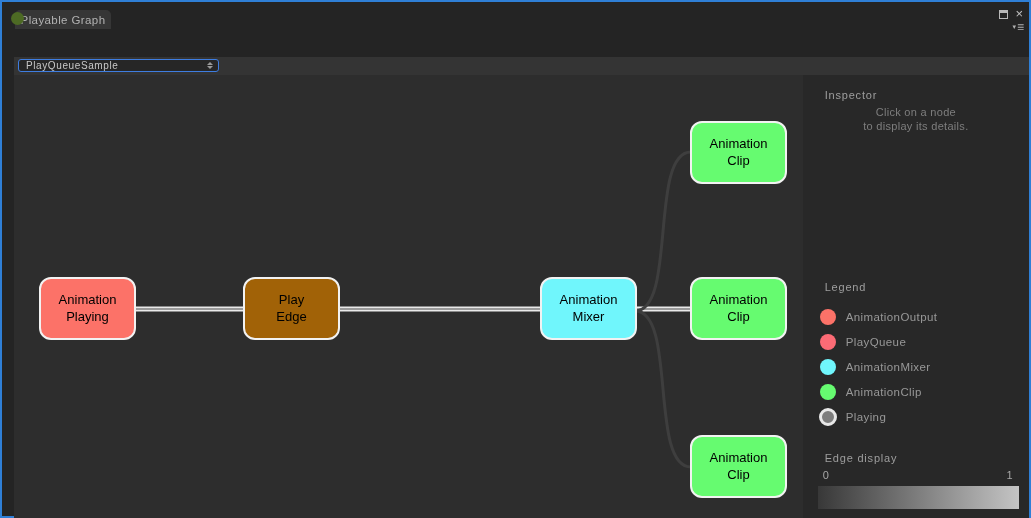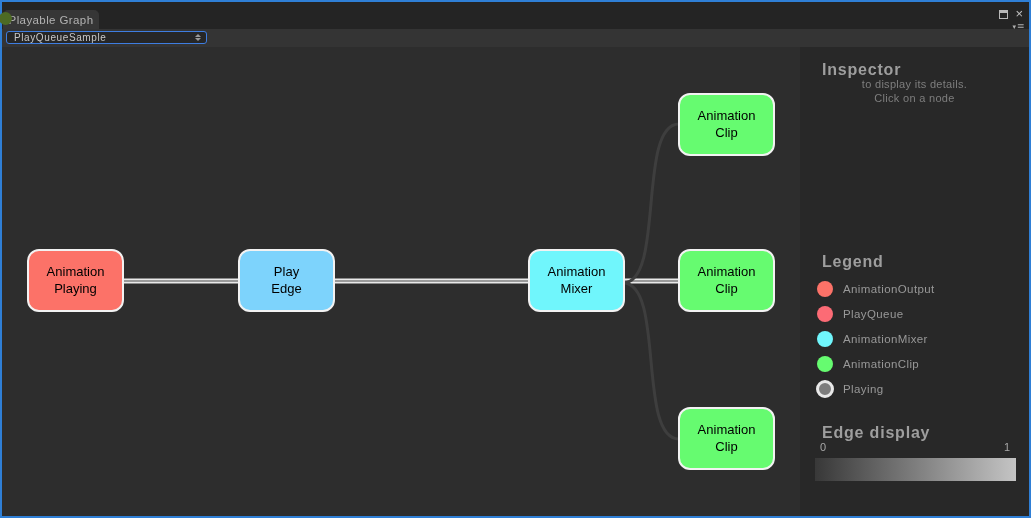--- a/index.html
+++ b/index.html
@@ -3,20 +3,21 @@
 <meta charset="utf-8">
 <style>
   * { box-sizing: border-box; margin: 0; padding: 0; }
   html, body { width: 1031px; height: 518px; overflow: hidden; background: #1a1a1a; }
   body { font-family: "Liberation Sans", "DejaVu Sans", sans-serif; }
 
   .window {
     position: relative; width: 1031px; height: 518px;
     border: 2px solid var(--window_border);
     background: var(--tabstrip_bg);
+    padding-left: 12px;
   }
 
   
   .tabstrip { position: relative; height: 27px; background: var(--tabstrip_bg); }
   .tab {
     position: absolute; left: 1px; bottom: 0; height: 19px; width: 96px;
     background: var(--tab_bg); border-radius: 5px 5px 0 0;
     display: flex; align-items: center; justify-content: center;
     color: #b2b2b2; font-size: 11.5px; letter-spacing: 0.4px;
   }
@@ -31,21 +32,21 @@
   .maximize-box { display: inline-block; width: 9px; height: 9px; border: 1px solid #b8b8b8; border-top: 3px solid #b8b8b8; }
   .close-x { font-size: 13px; line-height: 10px; color: #c0c0c0; cursor: default; }
   .tab-menu {
     position: absolute; right: 5px; top: 21px; color: #b0b0b0; font-size: 9px;
     display: flex; align-items: center; gap: 1px; line-height: 8px;
   }
   .tab-menu .tri { font-size: 7px; }
   .tab-menu .lines { font-size: 12px; letter-spacing: 0; }
 
   
-  .toolbar { position: relative; height: 18px; background: var(--toolbar_bg); }
+  .toolbar { position: relative; height: 18px; background: var(--toolbar_bg); margin-top: 28px; }
   .dropdown {
     position: absolute; left: 4px; top: 2px; width: 201px; height: 13px;
     background: #262626; border: 1px solid var(--focus_blue); border-radius: 3px;
     display: flex; align-items: center; color: #c8c8c8; font-size: 10px;
     padding: 0 5px 0 7px; letter-spacing: 0.6px;
   }
   .dd-arrows { margin-left: auto; display: flex; flex-direction: column; align-items: center; gap: 1px; }
   .dd-arrows i { display: block; width: 0; height: 0; border-left: 3px solid transparent; border-right: 3px solid transparent; }
   .dd-arrows .up { border-bottom: 3px solid #9a9a9a; }
   .dd-arrows .down { border-top: 3px solid #9a9a9a; }
@@ -57,21 +58,21 @@
   .node {
     position: absolute; width: 97px; height: 63px;
     border: 2px solid var(--node_border); border-radius: 12px;
     display: flex; flex-direction: column; align-items: center; justify-content: center;
     color: var(--node_text); font-size: 13px; line-height: 16.5px; text-align: center;
     z-index: 2; cursor: pointer;
   }
 
   
   .sidebar { position: relative; width: 229px; height: 469px; background: var(--sidebar_bg); }
-  .panel-title { position: absolute; left: 22px; font-size: 16px; font-weight: bold; color: var(--heading_text); letter-spacing: 0.8px; }
+  .panel-title { position: absolute; left: 22px; font-size: 11px; font-weight: normal; color: var(--heading_text); letter-spacing: 0.8px; }
   .inspector-title { top: 14px; }
   .hint { position: absolute; top: 31px; left: 0; width: 100%; text-align: center; color: var(--body_text); font-size: 11px; line-height: 13.5px; letter-spacing: 0.3px; }
   .legend-title { top: 206px; }
   .legend-items { position: absolute; top: 229px; left: 17px; }
   .legend-row { display: flex; align-items: center; height: 25px; }
   .legend-dot { width: 16px; height: 16px; border-radius: 50%; flex: 0 0 16px; }
   .legend-dot.ring { width: 18px; height: 18px; flex-basis: 18px; border: 3px solid #e8e8e8; margin: -1px; }
   .legend-label { margin-left: 10px; color: #989898; font-size: 11.5px; letter-spacing: 0.4px; }
   .ew-title { top: 377px; }
   .ew-scale { position: absolute; top: 394px; left: 15px; width: 201px; display: flex; justify-content: space-between; padding: 0 6px 0 5px; color: #a8a8a8; font-size: 11px; }
@@ -119,21 +120,21 @@
           <path d="M 574 234 L 724 234" stroke="#E9E9E9" stroke-width="5" fill="none"></path>
           <path d="M 574 234 L 724 234" stroke="#9A9A9A" stroke-width="2" fill="none"></path>
           <path d="M 621 236 C 663 236, 635 77, 677 77" stroke="#3E3E3E" stroke-width="3" fill="none"></path>
           <path d="M 621 236 C 663 236, 635 392, 677 392" stroke="#3E3E3E" stroke-width="3" fill="none"></path>
         </svg>
 
     <div class="node" style="left: 25px; top: 202px; background: rgb(252, 114, 104);">
           <div>Animation</div>
           <div>Playing</div>
         </div>
-        <div class="node" style="left: 236px; top: 202px; background: #7dd3fc;">
+        <div class="node" style="left: 229px; top: 202px; background: #a16207;">
           <div>Play</div>
           <div>Edge</div>
         </div>
         <div class="node" style="left: 526px; top: 202px; background: rgb(112, 246, 252);">
           <div>Animation</div>
           <div>Mixer</div>
         </div>
         <div class="node" style="left: 676px; top: 46px; background: rgb(102, 251, 112);">
           <div>Animation</div>
           <div>Clip</div>
@@ -144,22 +145,22 @@
         </div>
         <div class="node" style="left: 676px; top: 360px; background: rgb(102, 251, 112);">
           <div>Animation</div>
           <div>Clip</div>
         </div>
       </div>
 
     <div class="sidebar">
       <div class="panel-title inspector-title">Inspector</div>
       <div class="hint">
+        <div>Click on a node</div>
         <div>to display its details.</div>
-        <div>Click on a node</div>
       </div>
 
       <div class="panel-title legend-title">Legend</div>
       <div class="legend-items" id="legend-items">
           <div class="legend-row">
             <span class="legend-dot" style="background: rgb(252, 114, 104);"></span>
             <span class="legend-label">AnimationOutput</span>
           </div>
           <div class="legend-row">
             <span class="legend-dot" style="background: rgb(252, 107, 117);"></span>

